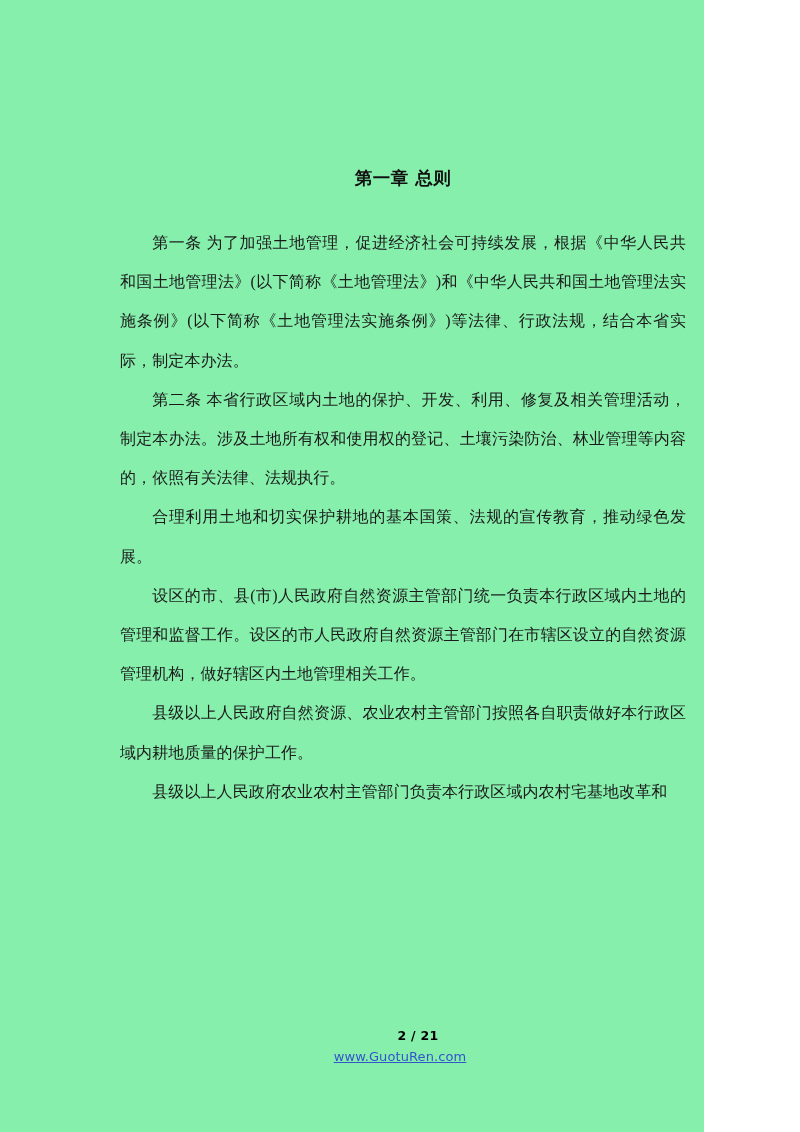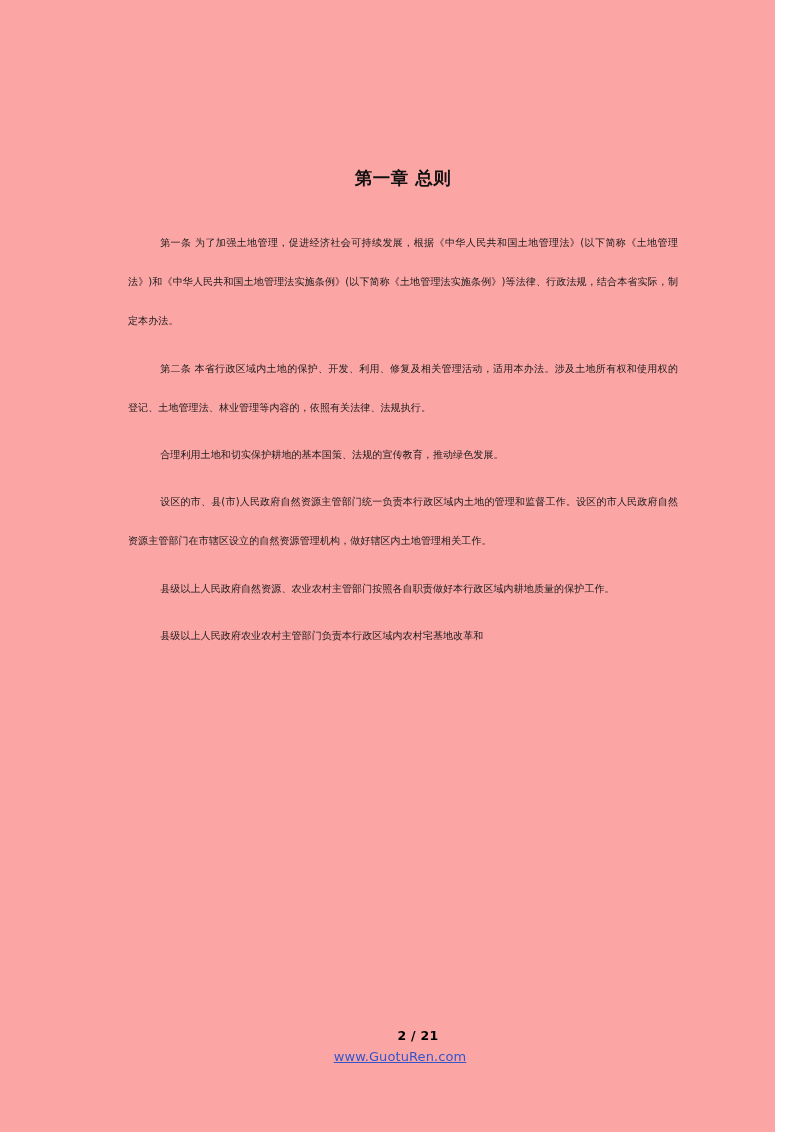--- a/index.html
+++ b/index.html
@@ -12,50 +12,51 @@
     height: 1132px;
     position: relative;
     font-family: "DejaVu Sans", "Liberation Sans", sans-serif;
     color: #1a1a1a;
     overflow: hidden;
   }
   .page {
     position: absolute;
     left: 0;
     top: 0;
-    width: 775px;
+    width: 704px;
     height: 1132px;
-    background: #fca5a5;
+    background: #86efac;
   }
   .content {
     position: absolute;
     left: 120px;
     top: 0;
     width: 566px;
   }
   .chapter-title {
     text-align: center;
     font-size: 17.5px;
     font-weight: bold;
     letter-spacing: 0.5px;
     margin: 0;
     padding-top: 168px;
     line-height: 1.2;
     color: #111111;
   }
   .body-block {
-    margin: 8px;
+    margin: 0;
     padding: 0;
-    font-size: 10px;
+    font-size: 16px;
     line-height: 39.2px;
     text-align: justify;
     text-justify: inter-ideograph;
     text-indent: 32.2px;
     color: #1a1a1a;
     letter-spacing: 0.1px;
+    font-family: Liberation Serif, serif;
   }
   .body-block.first {
     margin-top: 34px;
   }
   .clip-last {
     max-height: 40px;
     overflow: hidden;
   }
   .footer {
     position: absolute;
@@ -86,21 +87,21 @@
 </head>
 <body>
 
 <div class="page">
   <div class="content">
 
     <h1 class="chapter-title">第一章  总则</h1>
 
     <p class="body-block first">第一条  为了加强土地管理，促进经济社会可持续发展，根据《中华人民共和国土地管理法》(以下简称《土地管理法》)和《中华人民共和国土地管理法实施条例》(以下简称《土地管理法实施条例》)等法律、行政法规，结合本省实际，制定本办法。</p>
 
-    <p class="body-block">第二条  本省行政区域内土地的保护、开发、利用、修复及相关管理活动，适用本办法。涉及土地所有权和使用权的登记、土地管理法、林业管理等内容的，依照有关法律、法规执行。</p>
+    <p class="body-block">第二条  本省行政区域内土地的保护、开发、利用、修复及相关管理活动，制定本办法。涉及土地所有权和使用权的登记、土壤污染防治、林业管理等内容的，依照有关法律、法规执行。</p>
 
 
     <p class="body-block">合理利用土地和切实保护耕地的基本国策、法规的宣传教育，推动绿色发展。</p>
 
 
 
     <p class="body-block">设区的市、县(市)人民政府自然资源主管部门统一负责本行政区域内土地的管理和监督工作。设区的市人民政府自然资源主管部门在市辖区设立的自然资源管理机构，做好辖区内土地管理相关工作。</p>
 
     <p class="body-block">县级以上人民政府自然资源、农业农村主管部门按照各自职责做好本行政区域内耕地质量的保护工作。</p>
 

